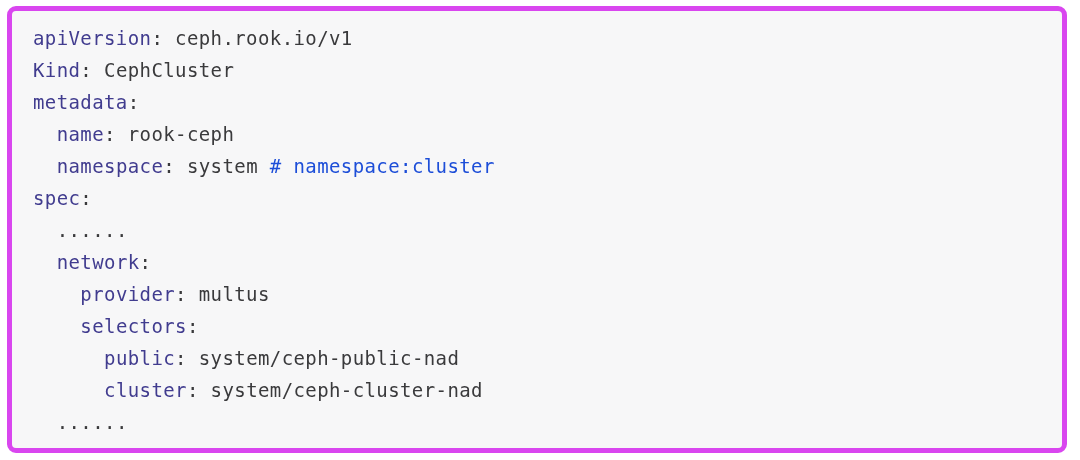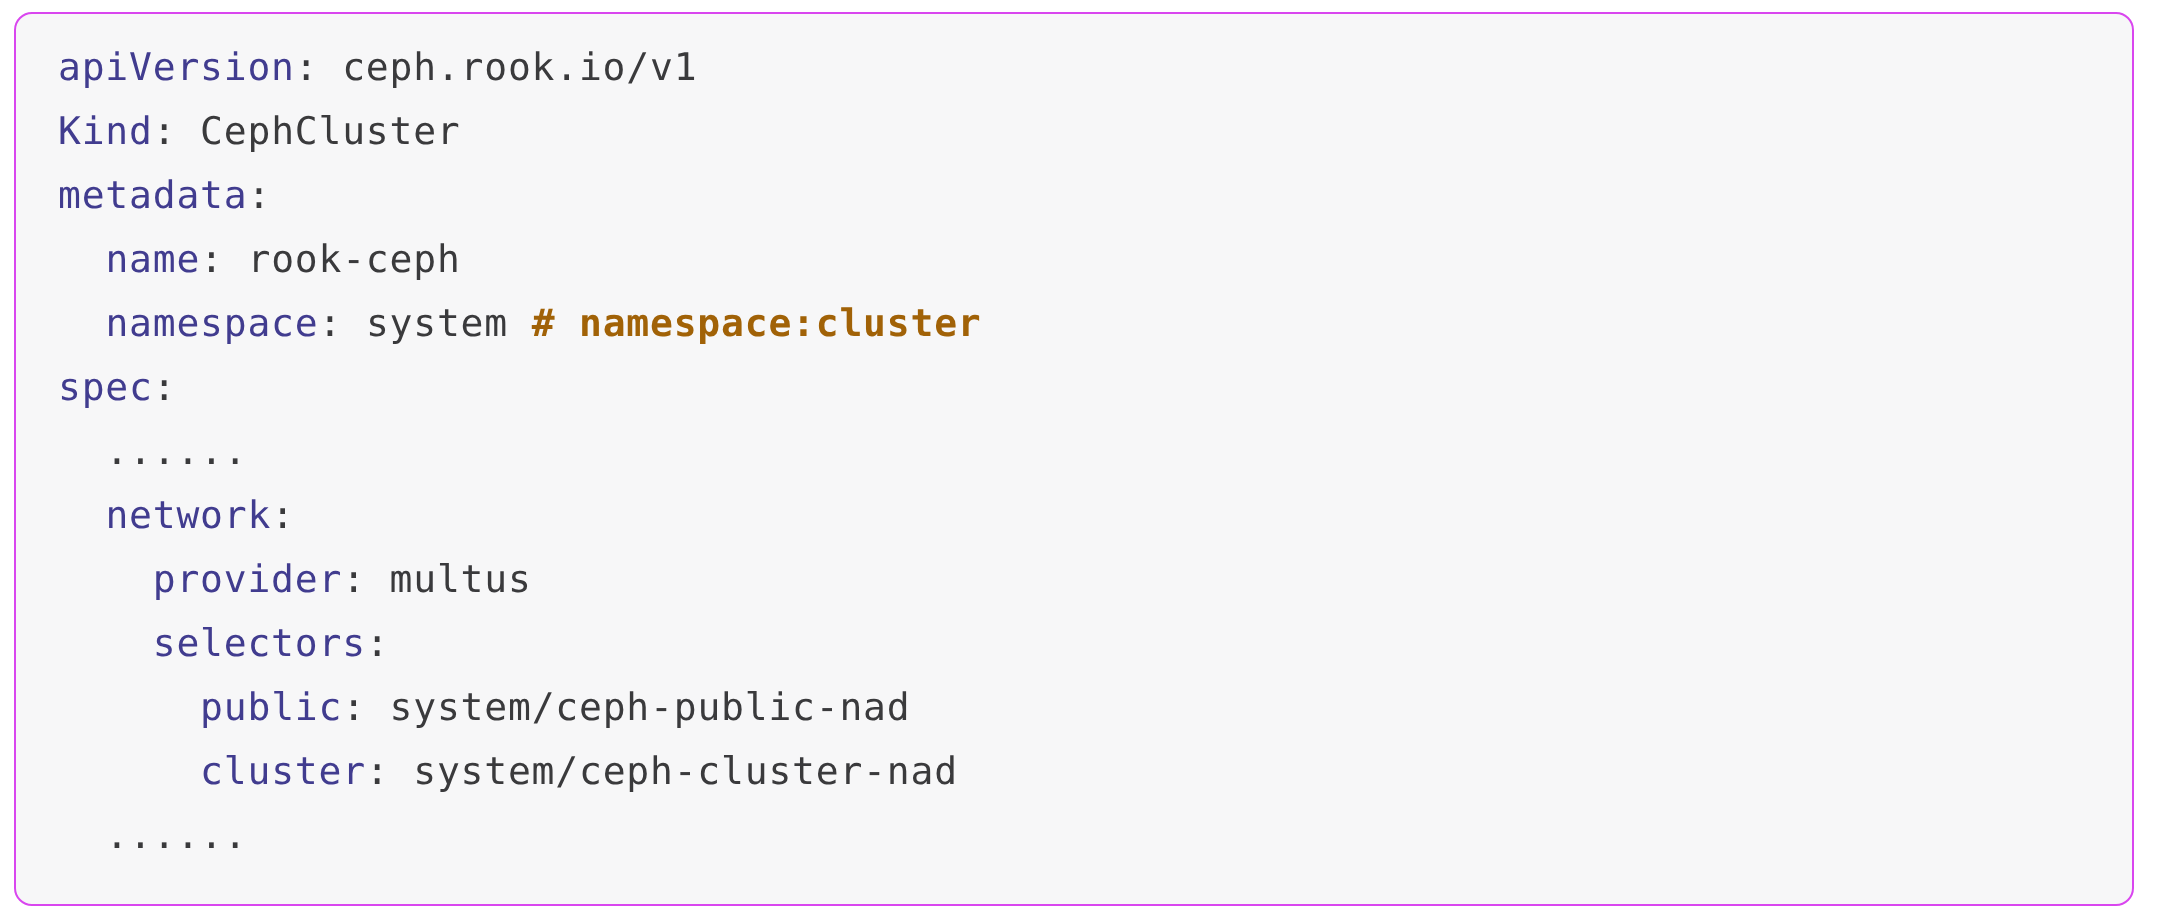--- a/index.html
+++ b/index.html
@@ -15,21 +15,21 @@
   }
 
   #code-card {
     position: absolute;
     left: 7px;
     top: 6px;
     width: 1060px;
     height: 447px;
     box-sizing: border-box;
     background: #f7f7f8;
-    border: 1px solid #d946ef;
+    border: 5px solid #d946ef;
     border-radius: 9px;
     overflow: hidden;
   }
 
   #code-block {
     position: absolute;
     left: 21px;
     top: 11px;
     margin: 0;
     padding: 0;
@@ -43,21 +43,21 @@
 
   .ln {
     display: block;
     height: 32px;
     white-space: pre;
   }
 
   .k   { color: #413c8f; }   
   .p   { color: #3a3a3c; }   
   .v   { color: #3a3a3c; }   
-  .c   { color: #a16207; font-weight: bold; }   
+  .c   { color: #1d4ed8; }   
   .ell { color: #3a3a3c; }   
 </style>
 </head>
 <body>
 
 <div id="code-card">
   <pre id="code-block"><span class="ln"><span class="k">apiVersion</span><span class="p">: </span><span class="v">ceph.rook.io/v1</span></span><span class="ln"><span class="k">Kind</span><span class="p">: </span><span class="v">CephCluster</span></span><span class="ln"><span class="k">metadata</span><span class="p">:</span></span><span class="ln"><span>  </span><span class="k">name</span><span class="p">: </span><span class="v">rook-ceph</span></span><span class="ln"><span>  </span><span class="k">namespace</span><span class="p">: </span><span class="v">system </span><span class="c"># namespace:cluster</span></span><span class="ln"><span class="k">spec</span><span class="p">:</span></span><span class="ln"><span>  </span><span class="ell">......</span></span><span class="ln"><span>  </span><span class="k">network</span><span class="p">:</span></span><span class="ln"><span>    </span><span class="k">provider</span><span class="p">: </span><span class="v">multus</span></span><span class="ln"><span>    </span><span class="k">selectors</span><span class="p">:</span></span><span class="ln"><span>      </span><span class="k">public</span><span class="p">: </span><span class="v">system/ceph-public-nad</span></span><span class="ln"><span>      </span><span class="k">cluster</span><span class="p">: </span><span class="v">system/ceph-cluster-nad</span></span><span class="ln"><span>  </span><span class="ell">......</span></span></pre>
 </div>
 
 </body></html>

